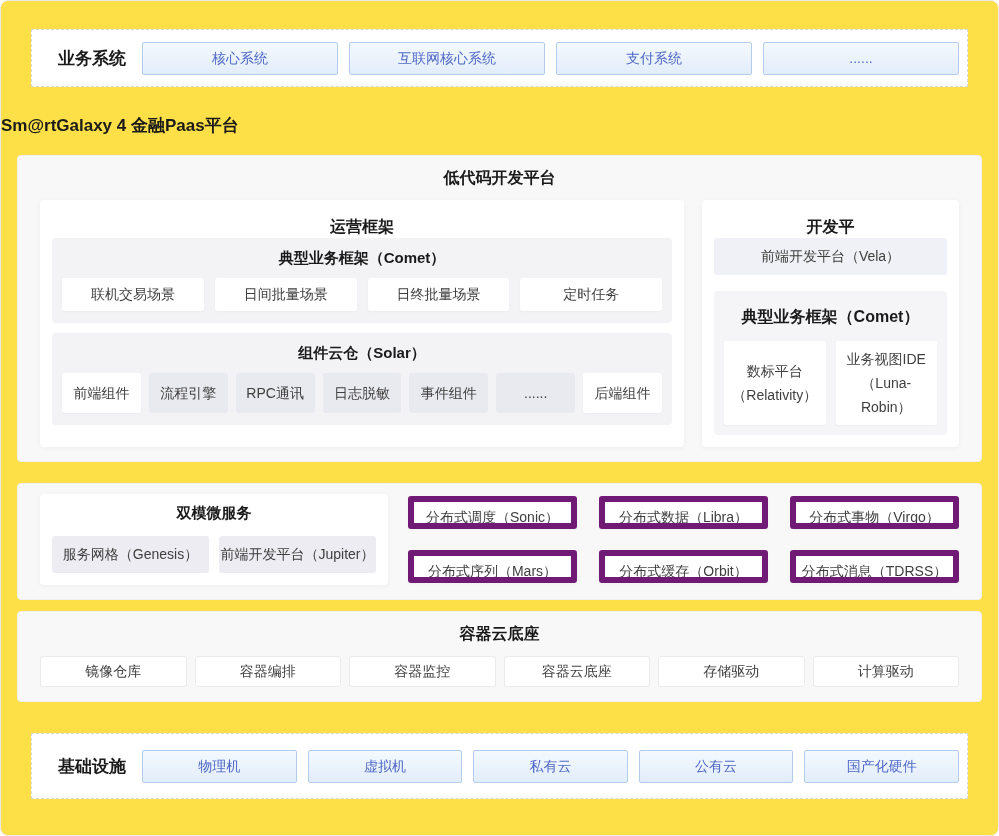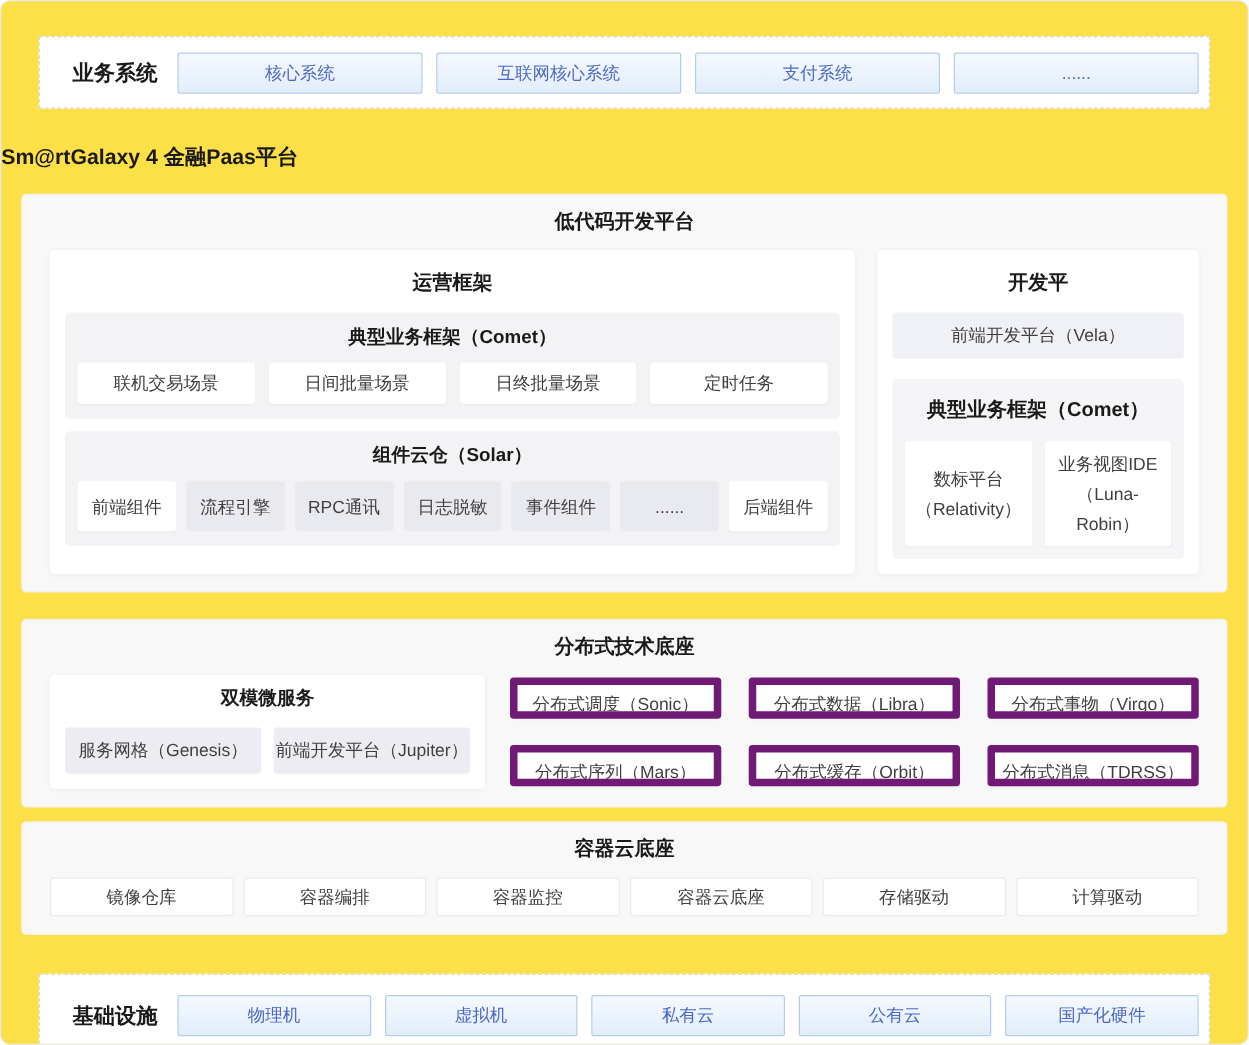--- a/index.html
+++ b/index.html
@@ -87,21 +87,21 @@
   }
   .card-op { flex: 1; }
   .card-dev { flex: 0 0 257px; }
   .card-title {
     text-align: center;
     font-size: 16px;
     font-weight: bold;
     color: #1a1a1a;
     height: 22px;
     line-height: 22px;
-    margin: 4px 0 12px 0;
+    margin: 4px 0 0 0;
   }
   .grey-section {
     background: #f3f3f6;
     border-radius: 4px;
     padding: 10px 10px 12px 10px;
   }
   .grey-section + .grey-section { margin-top: 10px; }
   .grey-title {
     text-align: center;
     font-size: 15px;
@@ -316,21 +316,20 @@
               <div>（Luna-Robin）</div>
             </div>
           </div>
         </div>
       </div>
 
     </div>
   </div>
 
   <div class="panel panel-dist">
-    <div class="panel-title">分布式技术底座</div>
     <div class="dist-row">
 
       <div class="dual-card">
         <div class="dual-title">双模微服务</div>
         <div class="dual-items">
           <div class="lav-chip">服务网格（Genesis）</div>
           <div class="lav-chip">前端开发平台（Jupiter）</div>
         </div>
       </div>
 

